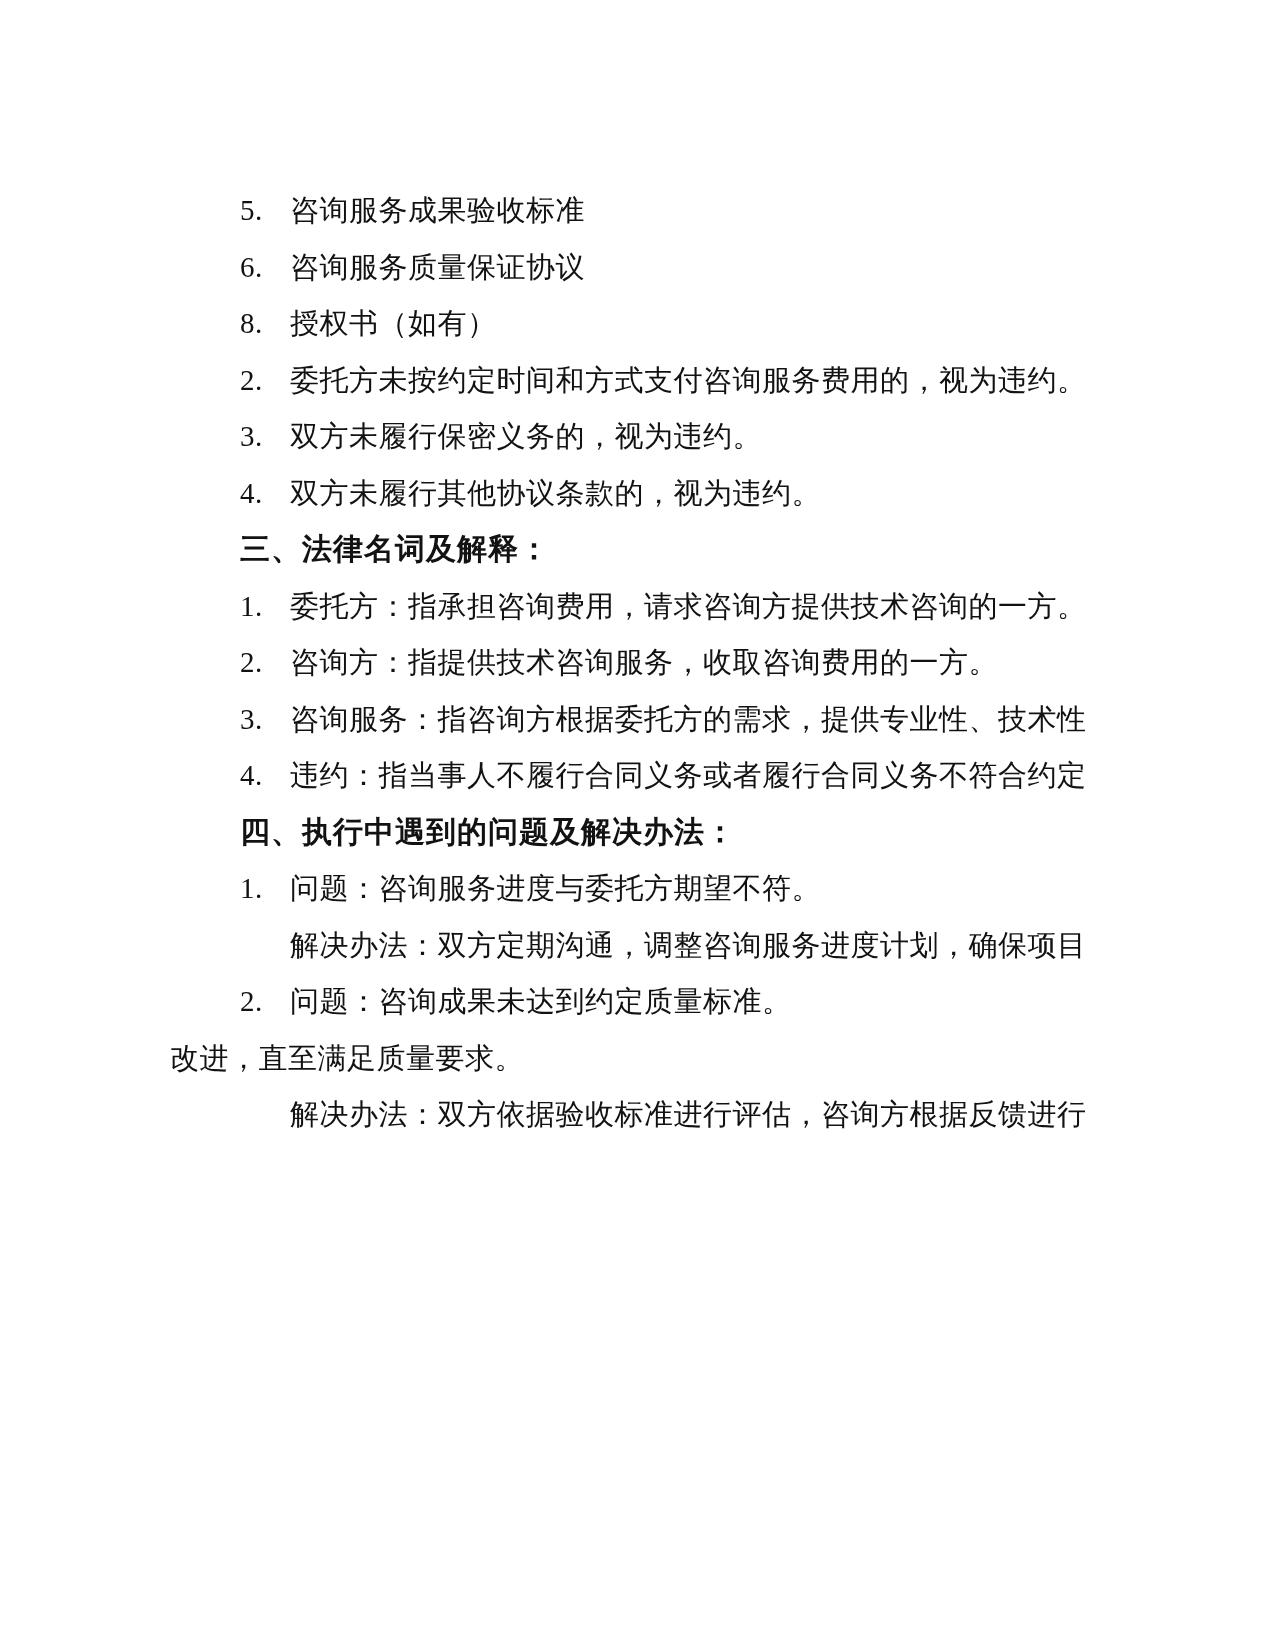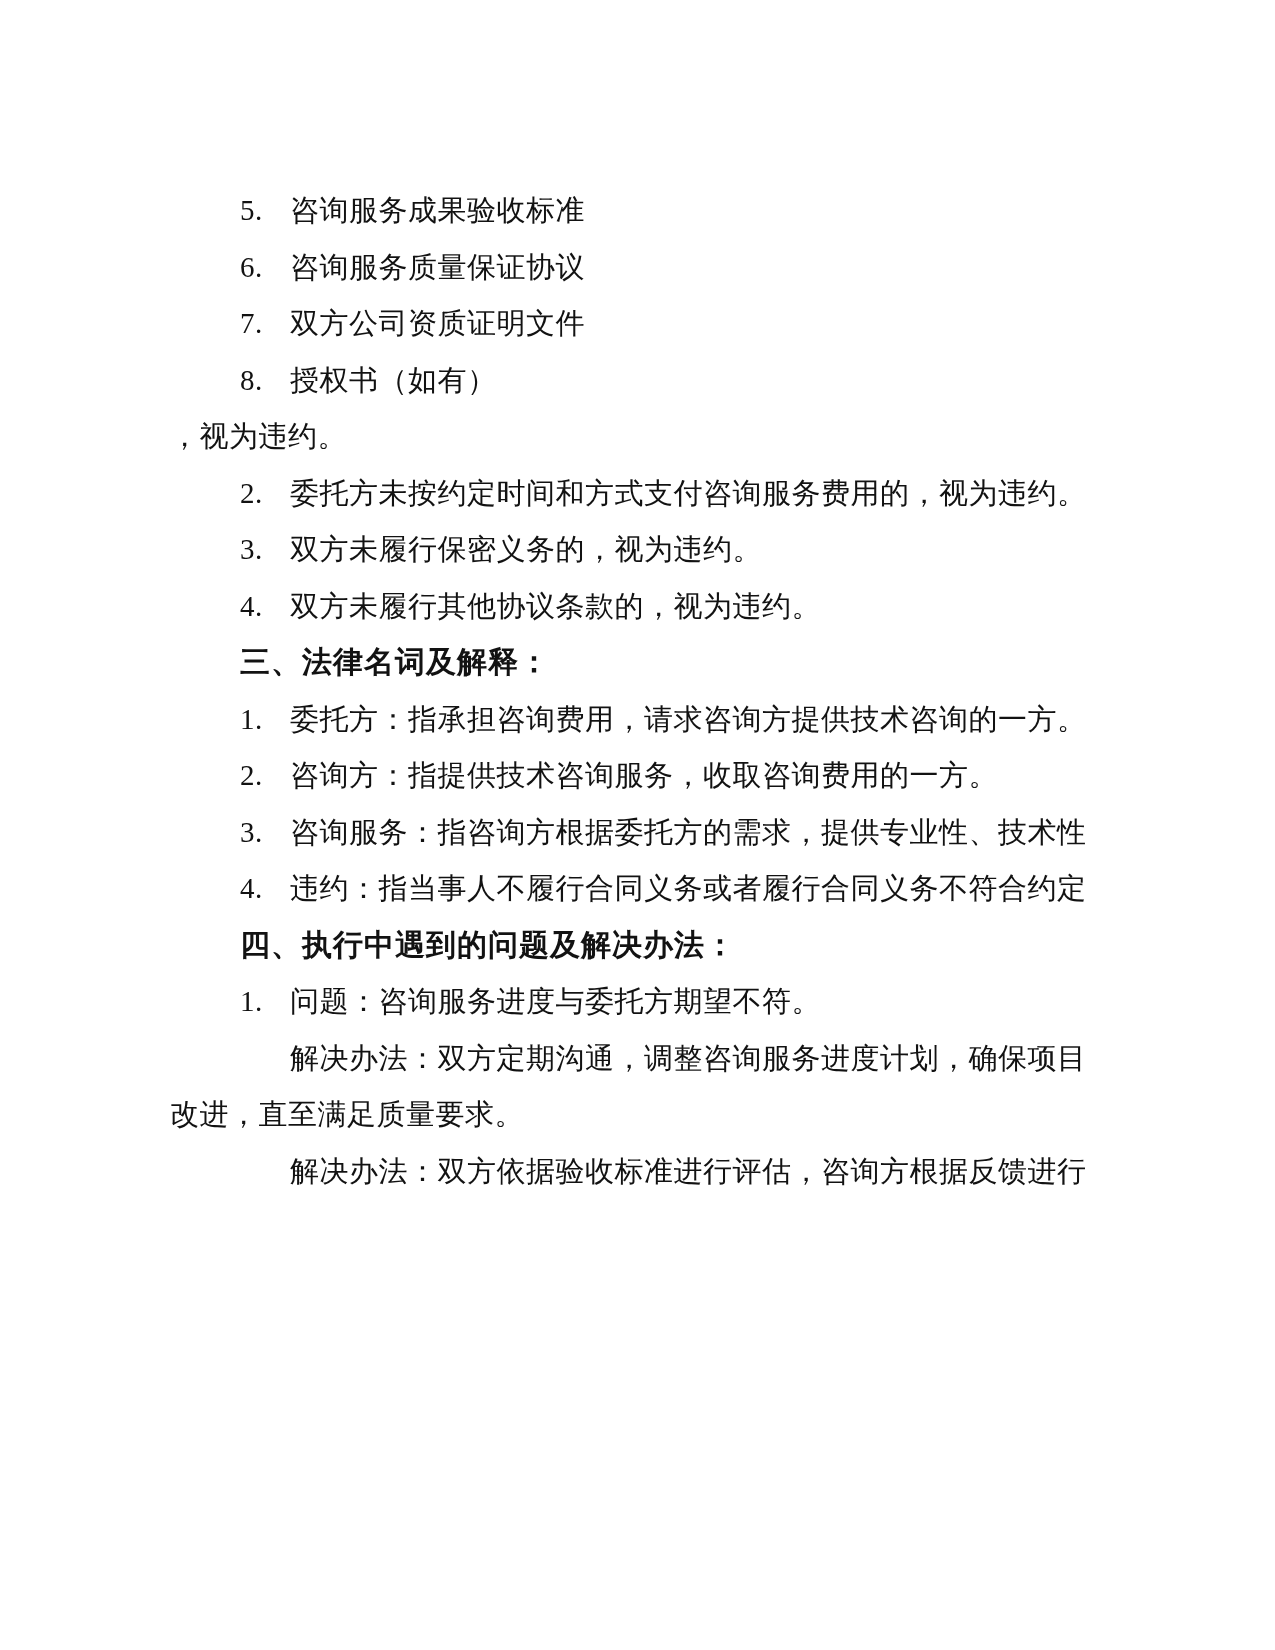--- a/index.html
+++ b/index.html
@@ -50,30 +50,29 @@
     min-width: 50px;
   }
 </style>
 </head>
 <body>
 
 <div class="page">
   <div class="doc-body">
       <div class="line item"><span class="num">5.</span><span>咨询服务成果验收标准</span></div>
       <div class="line item"><span class="num">6.</span><span>咨询服务质量保证协议</span></div>
-      <div class="line item"><span class="num">7.</span><span>双方公司资质证明文件</span></div>
       <div class="line item"><span class="num">8.</span><span>授权书（如有）</span></div>
-      <div class="line continuation">，视为违约。</div>
       <div class="line item"><span class="num">2.</span><span>委托方未按约定时间和方式支付咨询服务费用的，视为违约。</span></div>
       <div class="line item"><span class="num">3.</span><span>双方未履行保密义务的，视为违约。</span></div>
       <div class="line item"><span class="num">4.</span><span>双方未履行其他协议条款的，视为违约。</span></div>
       <div class="line heading">三、法律名词及解释：</div>
       <div class="line item"><span class="num">1.</span><span>委托方：指承担咨询费用，请求咨询方提供技术咨询的一方。</span></div>
       <div class="line item"><span class="num">2.</span><span>咨询方：指提供技术咨询服务，收取咨询费用的一方。</span></div>
       <div class="line item"><span class="num">3.</span><span>咨询服务：指咨询方根据委托方的需求，提供专业性、技术性</span></div>
       <div class="line item"><span class="num">4.</span><span>违约：指当事人不履行合同义务或者履行合同义务不符合约定</span></div>
       <div class="line heading">四、执行中遇到的问题及解决办法：</div>
       <div class="line item"><span class="num">1.</span><span>问题：咨询服务进度与委托方期望不符。</span></div>
       <div class="line solution">解决办法：双方定期沟通，调整咨询服务进度计划，确保项目</div>
+      <div class="line item"><span class="num">2.</span><span>问题：咨询成果未达到约定质量标准。</span></div>
       <div class="line continuation">改进，直至满足质量要求。</div>
       <div class="line solution">解决办法：双方依据验收标准进行评估，咨询方根据反馈进行</div>
     </div>
 </div>
 
 </body></html>

